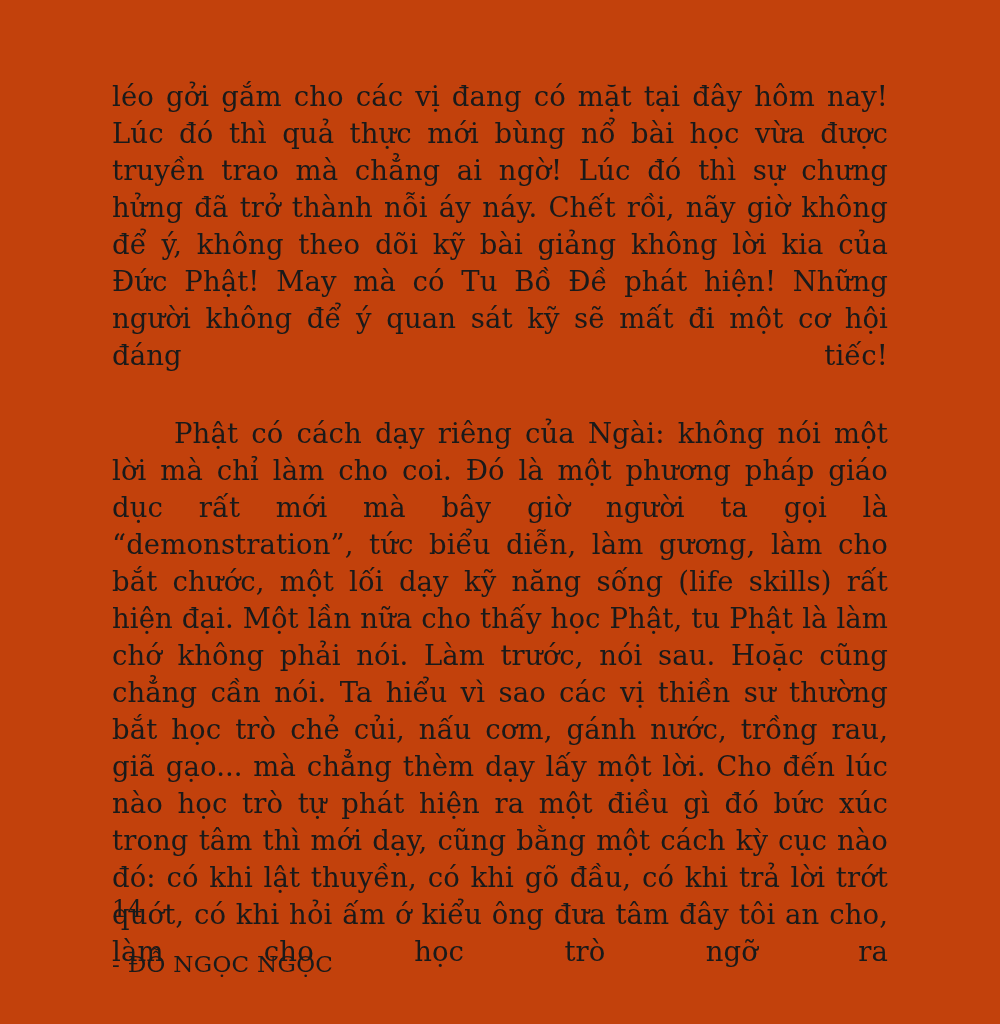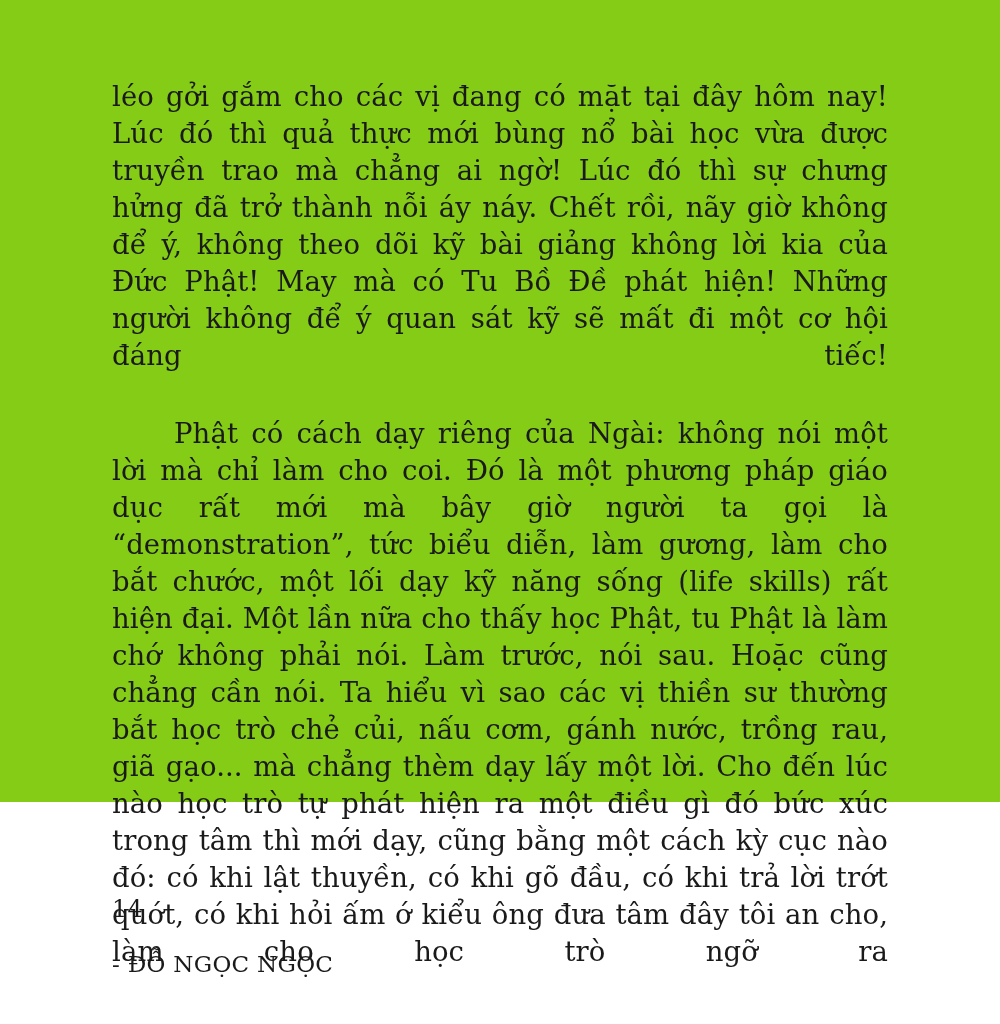--- a/index.html
+++ b/index.html
@@ -10,22 +10,22 @@
   body {
     width: 1000px;
     height: 1024px;
     font-family: "Liberation Serif", serif;
     color: #111111;
     overflow: hidden;
   }
   .page {
     position: relative;
     width: 1000px;
-    height: 802px;
-    background: #84cc16;
+    height: 1024px;
+    background: #c2410c;
     box-sizing: border-box;
   }
   .text-block {
     position: absolute;
     left: 112px;
     top: 78px;
     width: 776px;
   }
   .para {
     margin: 0 0 0 0;

